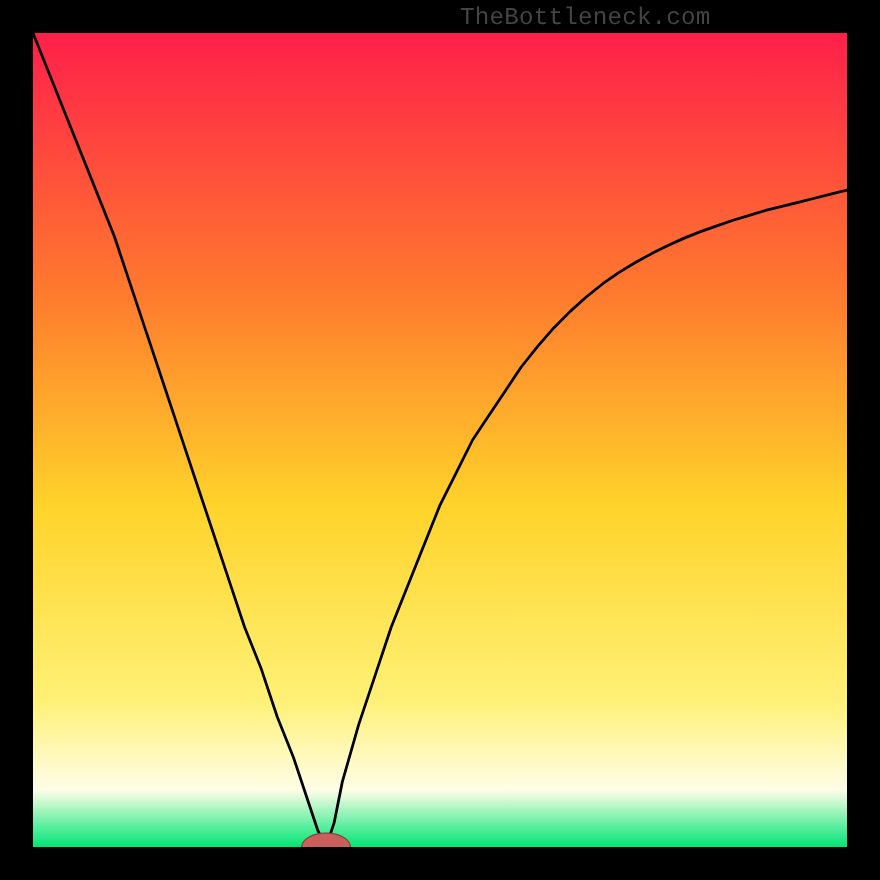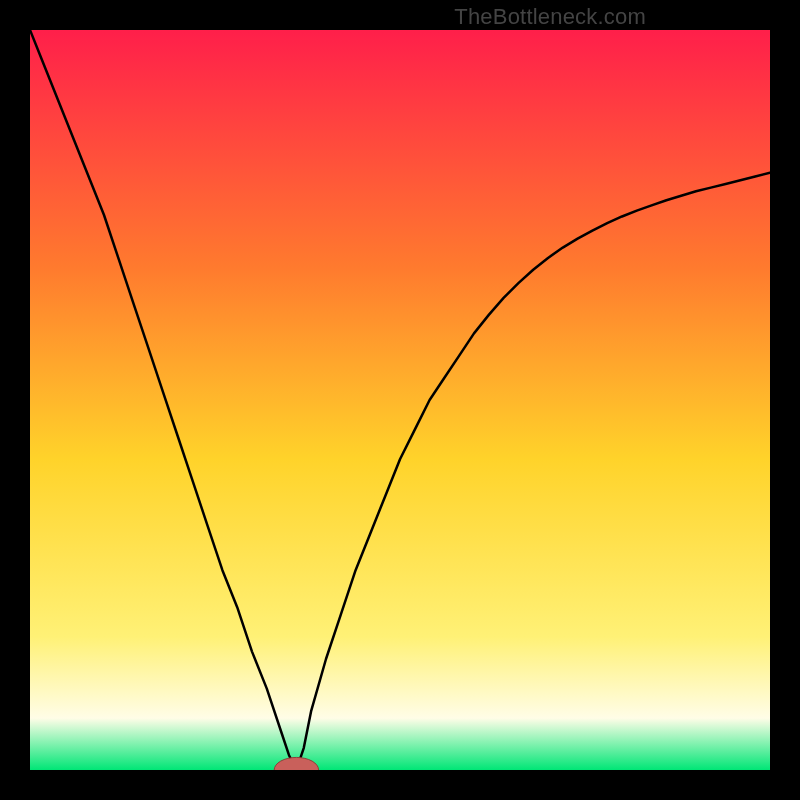--- a/index.html
+++ b/index.html
@@ -9,20 +9,21 @@
     height: 800px;
     overflow: hidden;
     background: #000;
     font-family: Arial, Helvetica, sans-serif;
   }
   .scene {
     position: relative;
     width: 660px;
     height: 800px;
     background: #000;
+    font-family: Liberation Mono, monospace;
   }
   .watermark {
     position: absolute;
     top: 4px;
     right: 14px;
     color: #444;
     font-size: 22px;
     font-weight: 500;
     letter-spacing: 0.2px;
     z-index: 5;

